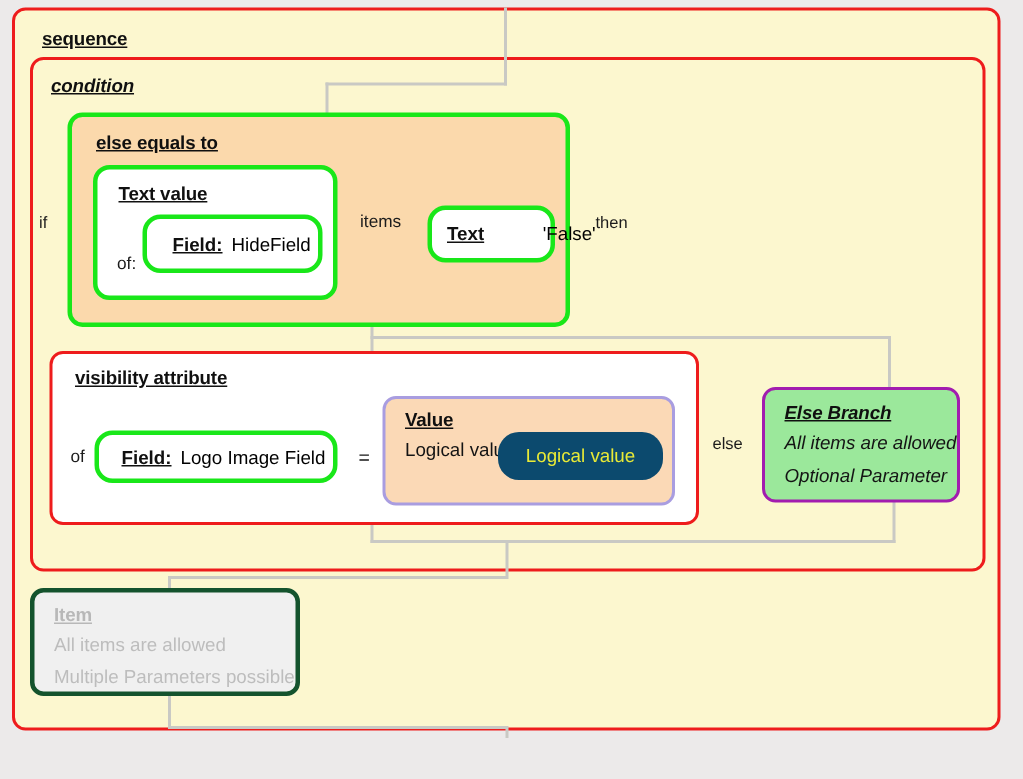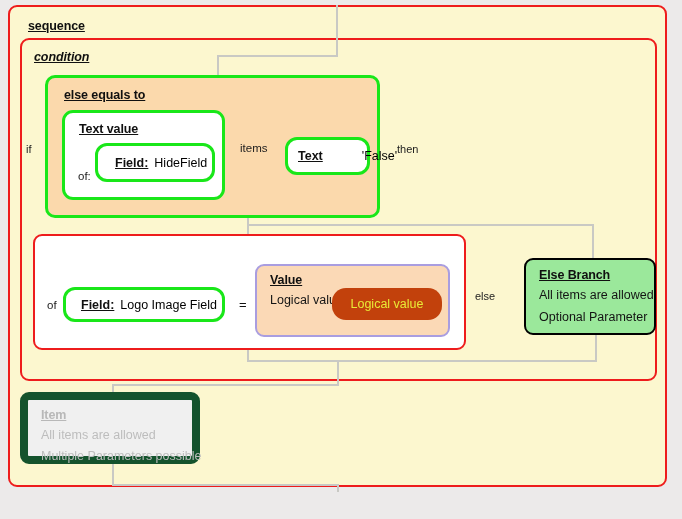--- a/index.html
+++ b/index.html
@@ -61,30 +61,31 @@
     background: #ffffff;
   }
   .box-value {
     left: 255px; top: 264px;
     width: 195px; height: 73px;
     border: 2px solid #a99de0;
     border-radius: 9px;
     background: #fbd9b6;
   }
   .box-elsebranch {
-    left: 524px; top: 258px;
+    left: 508px; top: 258px;
     width: 132px; height: 77px;
-    border: 2px solid #000000;
+    border: 2px solid #a21caf;
     border-radius: 9px;
     background: #9be89b;
+    font-style: italic;
   }
   .box-item {
     left: 20px; top: 392px;
     width: 180px; height: 72px;
-    border: 8px solid #14532d;
+    border: 3px solid #14532d;
     border-radius: 9px;
     background: #f0f0f0;
   }
   
   .pill {
     position: absolute;
     box-sizing: border-box;
     border: 3px solid #19e719;
     border-radius: 12px;
     background: #ffffff;
@@ -153,21 +154,21 @@
     color: #111;
   }
   
   .box-item .title { color: #b8b8b8; text-decoration-color: #b8b8b8; }
   .box-item .body-line { color: #bdbdbd; }
   
   .tooltip {
     position: absolute;
     left: 332px; top: 288px;
     width: 110px; height: 32px;
-    background: #c2410c;
+    background: #0c4a6e;
     border-radius: 14px;
     color: #e9ea36;
     font-size: 12.5px;
     display: flex;
     align-items: center;
     justify-content: center;
     z-index: 50;
   }
   
   .conn {
@@ -226,20 +227,21 @@
     <span class="pill-key">Field:</span>
     <span class="pill-val">HideField</span>
   </div>
 
   <div class="pill pill-textfalse">
     <span class="pill-key">Text</span>
     <span class="pill-val">'False'</span>
   </div>
 
   <div class="node box-visibility">
+    <div class="title" style="left:15px; top:9px;">visibility attribute</div>
     <div class="small-lbl" style="left:12px; top:63px;">of</div>
   </div>
 
   <div class="pill pill-logofield">
     <span class="pill-key">Field:</span>
     <span class="pill-val">Logo Image Field</span>
   </div>
 
   <div class="eq-sign" style="left:239px; top:297px;">=</div>
 

